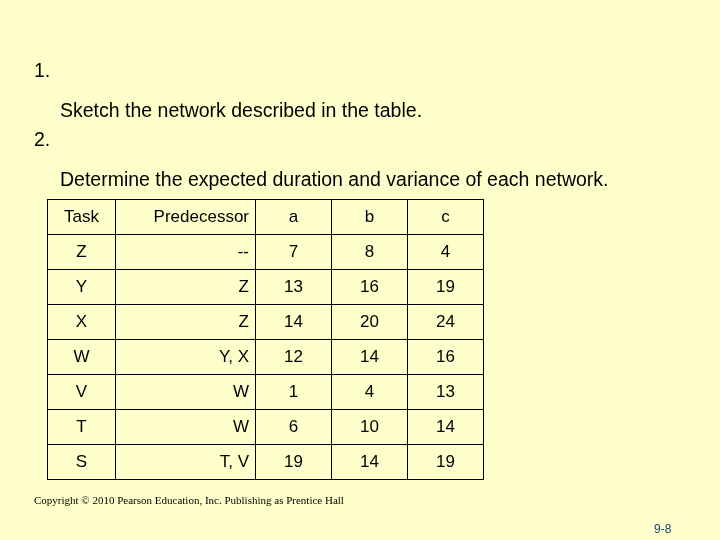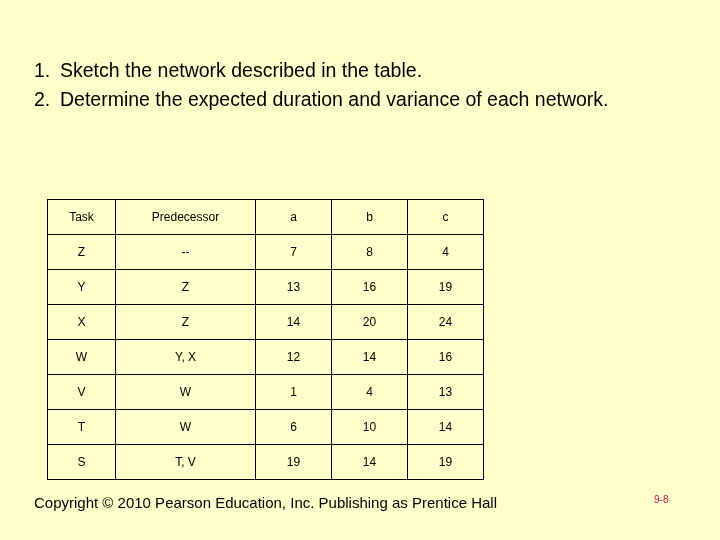--- a/index.html
+++ b/index.html
@@ -32,58 +32,59 @@
     color: #000000;
     line-height: 27px;
     margin-bottom: 2px;
   }
   .list-num {
     width: 26px;
     flex: 0 0 26px;
   }
   .list-text {
     flex: 1 1 auto;
+    margin-top: 40px;
   }
   table.data {
     position: absolute;
     left: 47px;
     top: 199px;
     border-collapse: collapse;
-    font-size: 12px;
+    font-size: 17px;
     color: #000000;
     background: #ffffcc;
   }
   table.data td, table.data th {
     border: 1px solid #000000;
     font-weight: normal;
     text-align: center;
     height: 35px;
     padding: 0 6px;
     box-sizing: border-box;
   }
   table.data th.col-task, table.data td.col-task { width: 68px; }
-  table.data th.col-pred, table.data td.col-pred { width: 140px; }
+  table.data th.col-pred, table.data td.col-pred { width: 140px; text-align: right; }
   table.data th.col-a, table.data td.col-a { width: 76px; }
   table.data th.col-b, table.data td.col-b { width: 76px; }
   table.data th.col-c, table.data td.col-c { width: 76px; }
 
   .copyright {
     position: absolute;
     left: 34px;
     top: 494px;
-    font-size: 15px;
+    font-size: 11px;
     color: #000000;
-    font-family: Liberation Sans, sans-serif;
+    font-family: Liberation Serif, serif;
   }
   .pagenum {
     position: absolute;
     left: 654px;
-    top: 494px;
-    font-size: 10px;
-    color: #be185d;
+    top: 522px;
+    font-size: 12px;
+    color: #0c4a6e;
   }
 </style>
 </head>
 <body>
 
 <div class="slide">
 
   <div class="instructions">
     <div class="list-item">
       <span class="list-num">1.</span>

